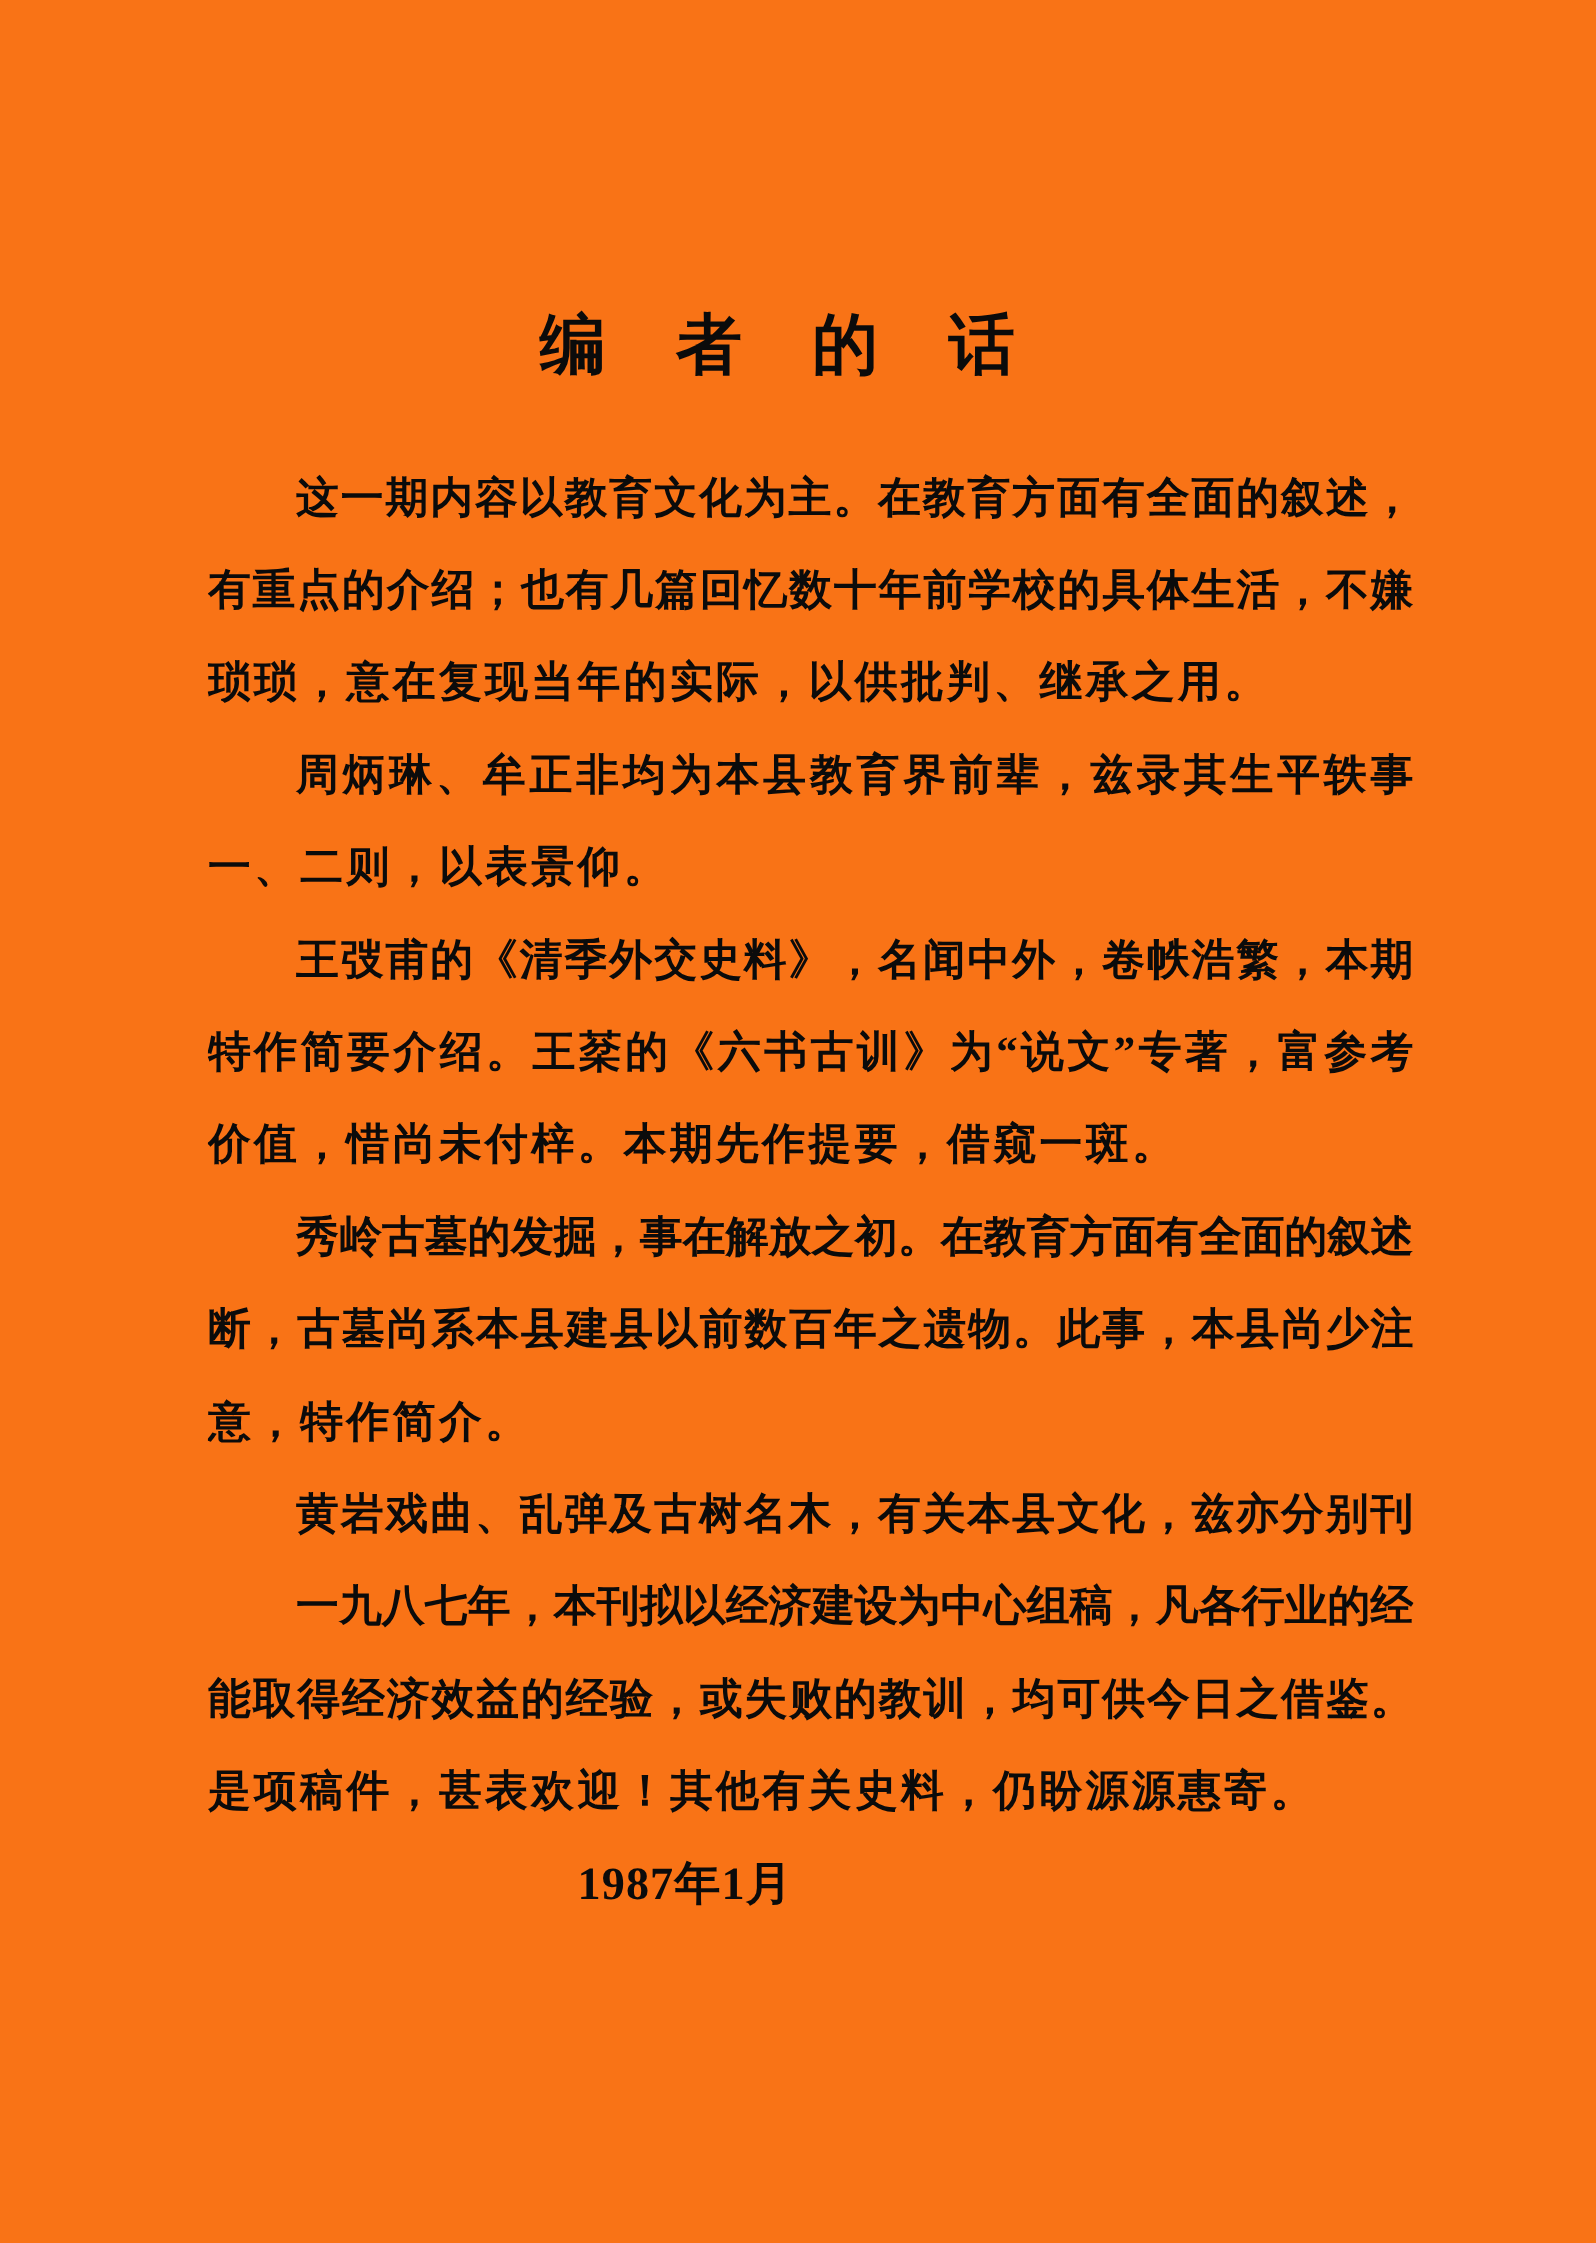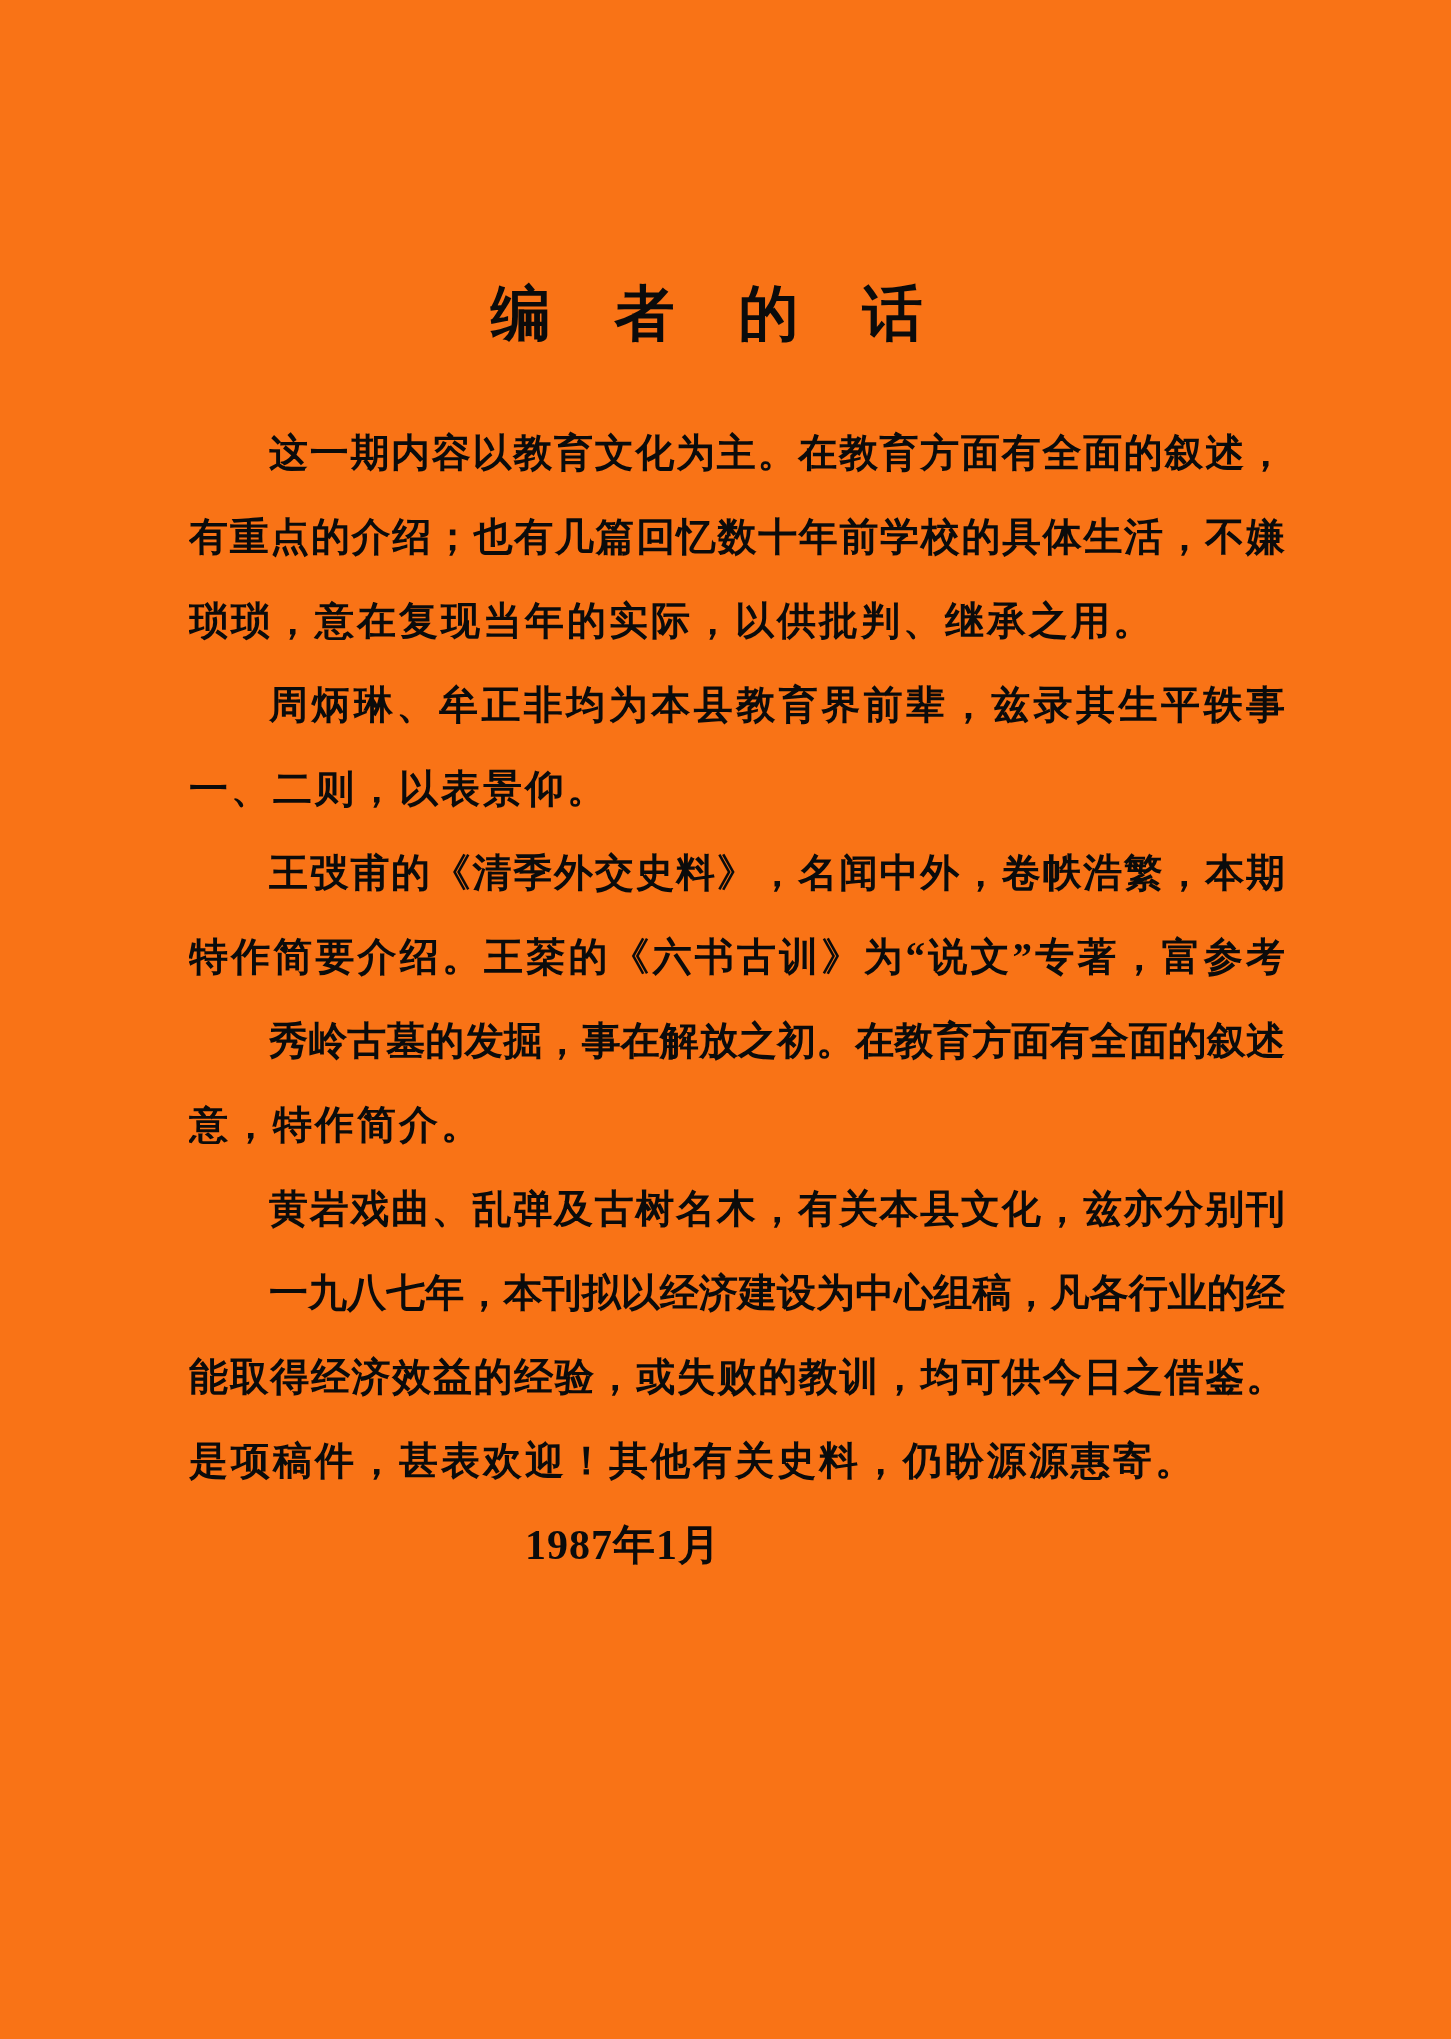--- a/index.html
+++ b/index.html
@@ -67,21 +67,23 @@
 <div class="page">
   <h1 class="title">编　者　的　话</h1>
   <div class="body">
     <div class="line indent">这一期内容以教育文化为主。在教育方面有全面的叙述，</div>
     <div class="line">有重点的介绍；也有几篇回忆数十年前学校的具体生活，不嫌</div>
     <div class="line end">琐琐，意在复现当年的实际，以供批判、继承之用。</div>
     <div class="line indent">周炳琳、牟正非均为本县教育界前辈，兹录其生平轶事</div>
     <div class="line end">一、二则，以表景仰。</div>
     <div class="line indent">王弢甫的《清季外交史料》，名闻中外，卷帙浩繁，本期</div>
     <div class="line">特作简要介绍。王棻的《六书古训》为“说文”专著，富参考</div>
+    <div class="line end">价值，惜尚未付梓。本期先作提要，借窥一斑。</div>
     <div class="line indent">秀岭古墓的发掘，事在解放之初。在教育方面有全面的叙述</div>
+    <div class="line">断，古墓尚系本县建县以前数百年之遗物。此事，本县尚少注</div>
     <div class="line end">意，特作简介。</div>
     <div class="line indent">黄岩戏曲、乱弹及古树名木，有关本县文化，兹亦分别刊出。</div>
     <div class="line indent">一九八七年，本刊拟以经济建设为中心组稿，凡各行业的经</div>
     <div class="line">能取得经济效益的经验，或失败的教训，均可供今日之借鉴。</div>
     <div class="line end">是项稿件，甚表欢迎！其他有关史料，仍盼源源惠寄。</div>
     <div class="date">1987年1月</div>
   </div>
 </div>
 
 </body></html>

